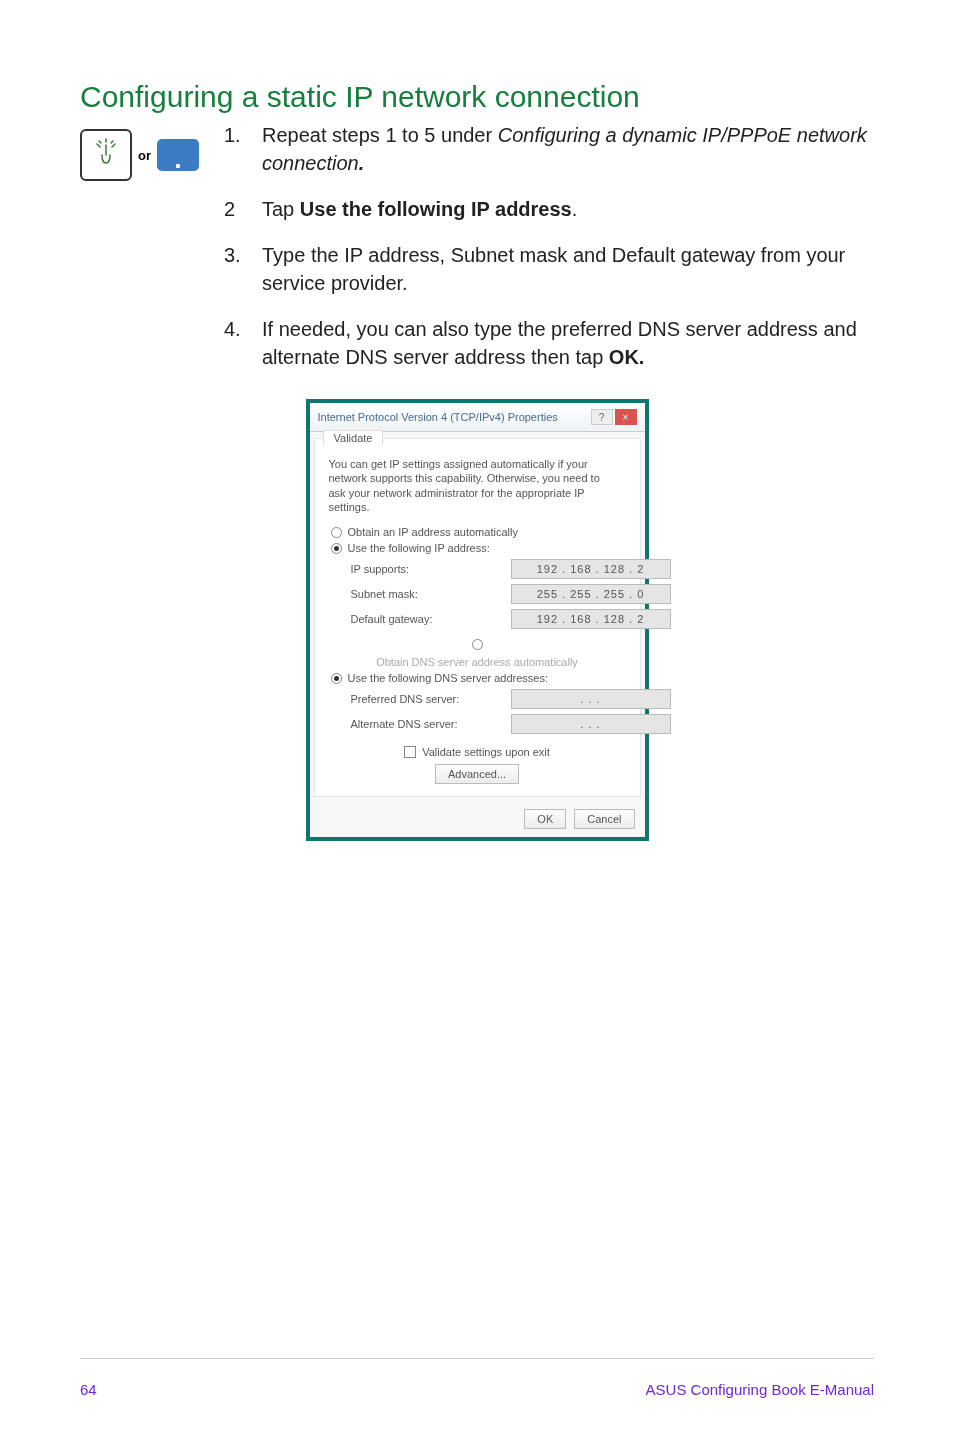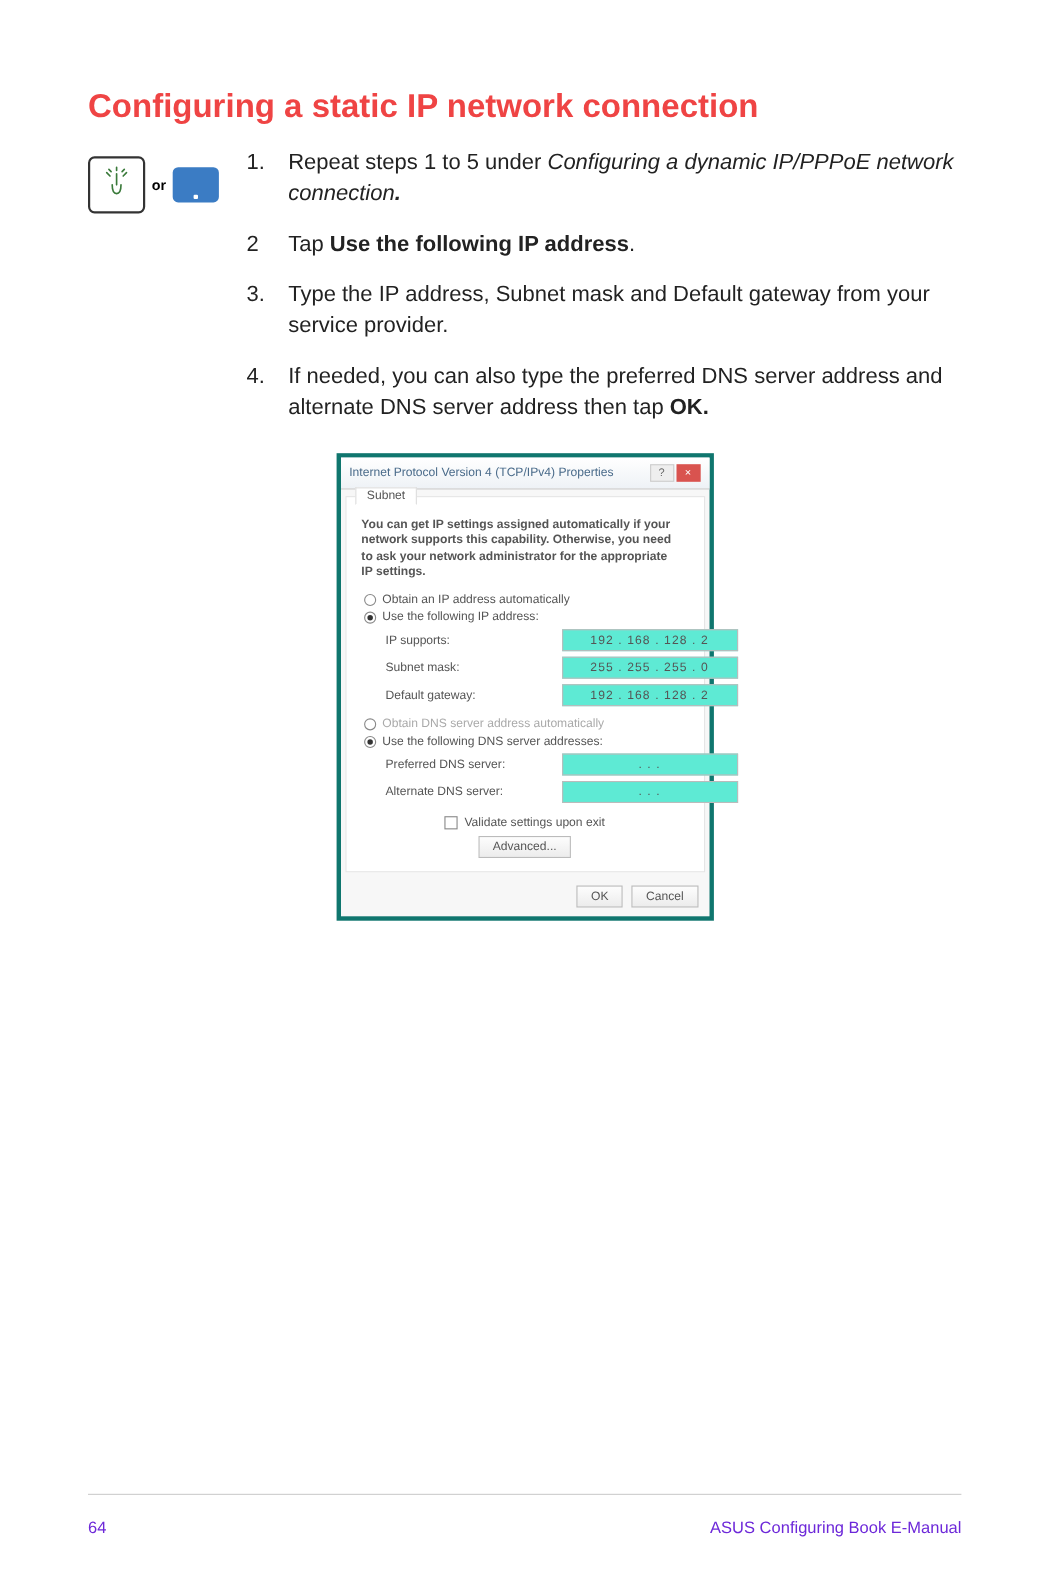--- a/index.html
+++ b/index.html
@@ -5,24 +5,24 @@
     * { margin: 0; padding: 0; box-sizing: border-box; }
     body {
       font-family: "Segoe UI", Arial, sans-serif;
       background: #fff;
       width: 954px;
       height: 1438px;
       position: relative;
       padding: 80px 80px 40px 80px;
     }
     h2.section-title {
-      color: #ef4444;
+      color: #15803d;
       font-size: 30px;
-      font-weight: bold;
-      margin-bottom: 20px;
+      font-weight: normal;
+      margin-bottom: 7px;
     }
     .content-row {
       display: flex;
       align-items: flex-start;
       gap: 25px;
     }
     .icon-col {
       flex: 0 0 70px;
       display: flex;
       align-items: center;
@@ -76,39 +76,39 @@
       padding: 6px 8px;
       border-bottom: 1px solid #ccc;
       display: flex; justify-content: space-between; align-items: center;
     }
     .title-btns { display:flex; gap:2px; }
     .title-btn { width: 22px; height: 16px; display:flex; align-items:center; justify-content:center; font-size:10px; }
     .title-help { background:#eee; border:1px solid #ccc; color:#666; }
     .title-close { background:#d9534f; color:#fff; }
     .dlg-body { background: #fff; margin: 6px 4px 4px 4px; padding: 10px 14px 12px 14px; border:1px solid #e5e5e5; position:relative; }
     .tab-label { position:absolute; top:-9px; left:8px; background:#fff; border:1px solid #ddd; border-bottom:1px solid #fff; padding:1px 10px; font-size:11px; }
-    .desc { margin: 8px 12px 12px 0; line-height: 1.3; font-weight: bold; }
+    .desc { margin: 8px 12px 12px 0; line-height: 1.3; }
     .radio-row { display:flex; align-items:center; gap:6px; margin: 4px 2px; }
     .radio { width: 11px; height: 11px; border:1px solid #888; border-radius:50%; display:inline-flex; align-items:center; justify-content:center; }
     .radio.selected::after { content:""; width:5px; height:5px; background:#333; border-radius:50%; }
     .field-grid { margin: 2px 0 10px 22px; }
     .field-row { display:flex; justify-content:space-between; align-items:center; margin: 5px 0; }
     .field-row label { flex: 0 0 160px; }
     .ip-input {
       flex: 0 0 160px;
       border: 1px solid #bbb;
-      background: #5eead4;
+      background: #e5e5e5;
       height: 20px;
       display: flex;
       align-items: center;
       justify-content: center;
       letter-spacing: 1px;
       color: #555;
     }
-    .disabled { color:#aaa; }
+    .disabled { color:#aaa;flex-direction:column; }
     .chk-row { display:flex; align-items:center; gap:6px; margin-top: 12px; justify-content: space-between; flex-direction: column; }
     .chk-left { display:flex; align-items:center; gap:6px; }
     .chk { width:12px; height:12px; border:1px solid #888; background:#fff; }
     .btn { border:1px solid #bbb; background:linear-gradient(#fdfdfd,#ececec); padding: 3px 12px; font-size:11px; color:#555; }
     .dlg-footer { display:flex; justify-content:flex-end; gap:8px; padding: 8px 10px; }
 
     .page-footer {
       position: absolute;
       bottom: 40px;
       left: 80px;
@@ -172,21 +172,21 @@
 <div class="dialog-wrap">
   <div class="dialog">
     <div class="dlg-title">
       <span>Internet Protocol Version 4 (TCP/IPv4) Properties</span>
       <div class="title-btns">
         <div class="title-btn title-help">?</div>
         <div class="title-btn title-close">×</div>
       </div>
     </div>
     <div class="dlg-body">
-      <div class="tab-label">Subnet</div>
+      <div class="tab-label">Validate</div>
       <p class="desc">You can get IP settings assigned automatically if your network supports this capability. Otherwise, you need to ask your network administrator for the appropriate IP settings.</p>
 
       <div class="radio-row">
         <span class="radio"></span>
         <span>Obtain an IP address automatically</span>
       </div>
       <div class="radio-row">
         <span class="radio selected"></span>
         <span>Use the following IP address:</span>
       </div>

